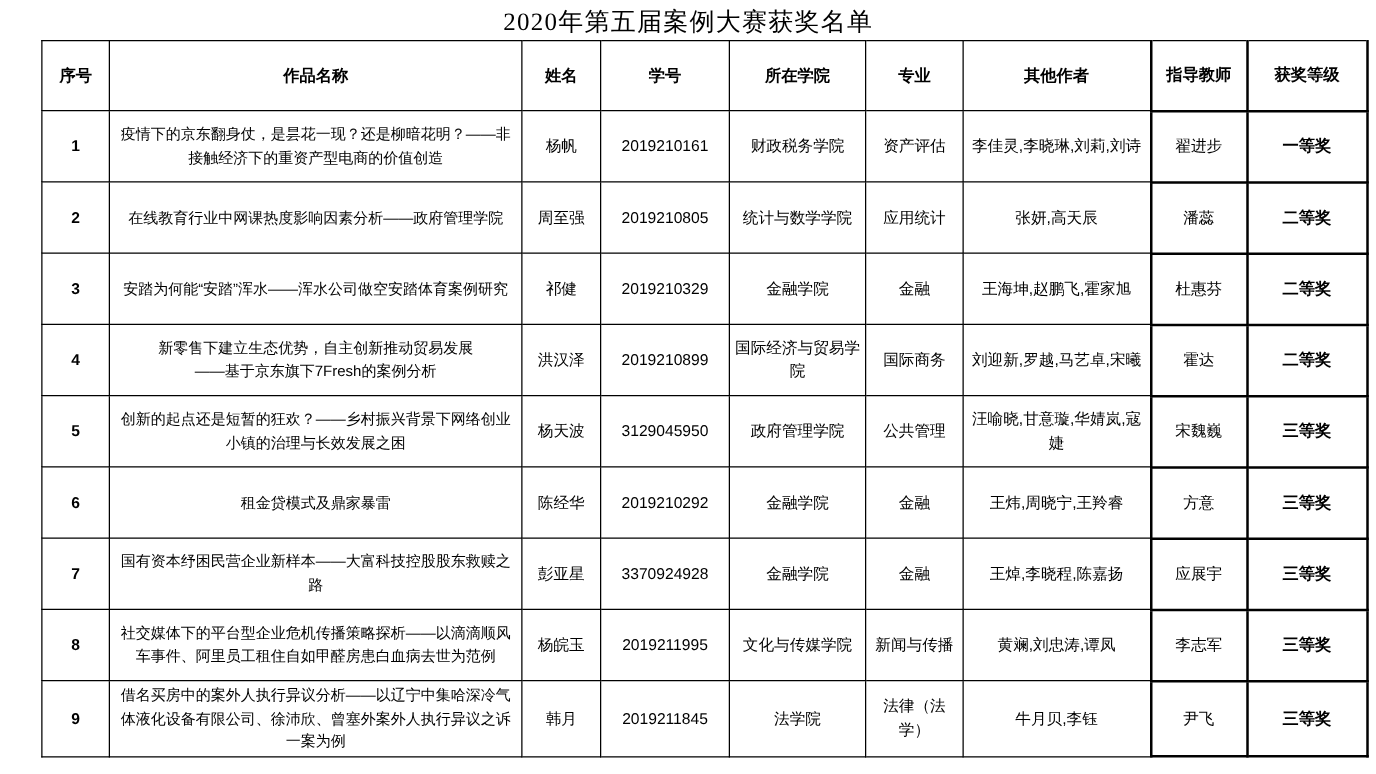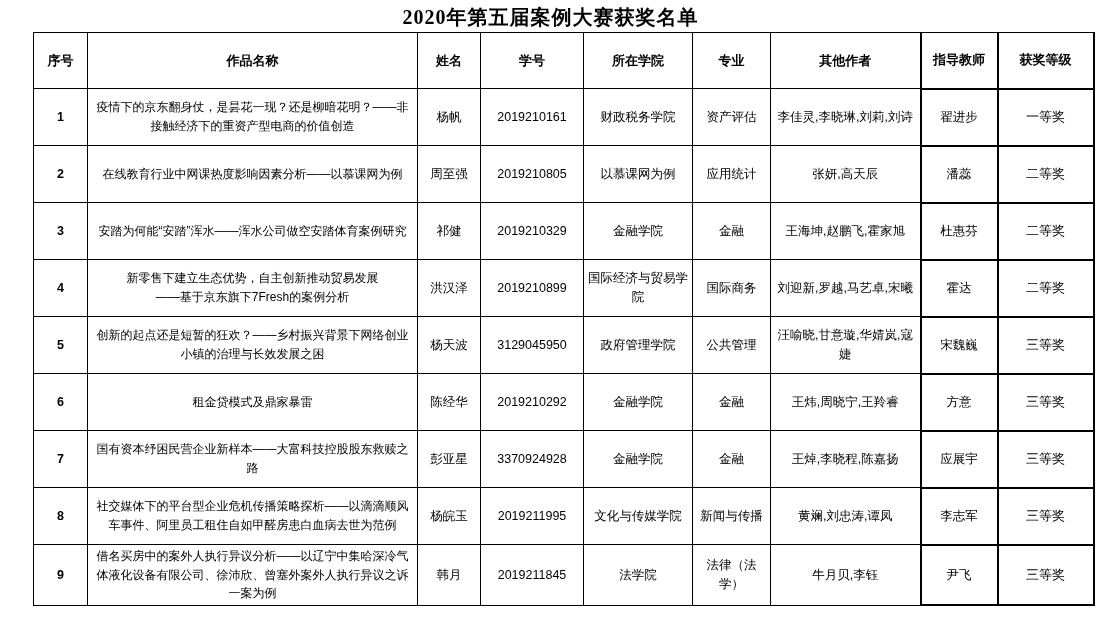--- a/index.html
+++ b/index.html
@@ -9,21 +9,21 @@
     width: 1101px;
     height: 619px;
     overflow: hidden;
     font-family: "Liberation Sans", sans-serif;
     color: #000;
   }
   .page-title {
     text-align: center;
     font-family: "Liberation Serif", serif;
     font-size: 20px;
-    font-weight: 700;
+    font-weight: 400;
     letter-spacing: 1px;
     padding-top: 4px;
     height: 32px;
     box-sizing: border-box;
   }
   table.awards {
     border-collapse: collapse;
     table-layout: fixed;
     margin-left: 33px;
     width: 1060px;
@@ -50,21 +50,21 @@
   }
   td.cell-no { font-weight: bold; font-size: 12.5px; }
   td.cell-work {
     font-size: 12px;
     padding: 2px 8px;
     white-space: pre-line;
     line-height: 1.55;
     text-align: center;
   }
   td.cell-award {
-    font-weight: normal;
+    font-weight: bold;
     font-size: 13px;
   }
   
   .thick-col {
     border-left-width: 2px;
     border-right-width: 2px;
     border-bottom-width: 2px;
     margin-left: 10px;
   }
 </style>
@@ -105,24 +105,24 @@
     <td>杨帆</td>
     <td>2019210161</td>
     <td>财政税务学院</td>
     <td>资产评估</td>
     <td>李佳灵,李晓琳,刘莉,刘诗</td>
     <td class="thick-col">翟进步</td>
     <td class="thick-col cell-award">一等奖</td>
   </tr>
       <tr>
     <td class="cell-no">2</td>
-    <td class="cell-work">在线教育行业中网课热度影响因素分析——以慕课网为例</td>
+    <td class="cell-work">在线教育行业中网课热度影响因素分析——政府管理学院</td>
     <td>周至强</td>
     <td>2019210805</td>
-    <td>以慕课网为例</td>
+    <td>统计与数学学院</td>
     <td>应用统计</td>
     <td>张妍,高天辰</td>
     <td class="thick-col">潘蕊</td>
     <td class="thick-col cell-award">二等奖</td>
   </tr>
       <tr>
     <td class="cell-no">3</td>
     <td class="cell-work">安踏为何能“安踏”浑水——浑水公司做空安踏体育案例研究</td>
     <td>祁健</td>
     <td>2019210329</td>

